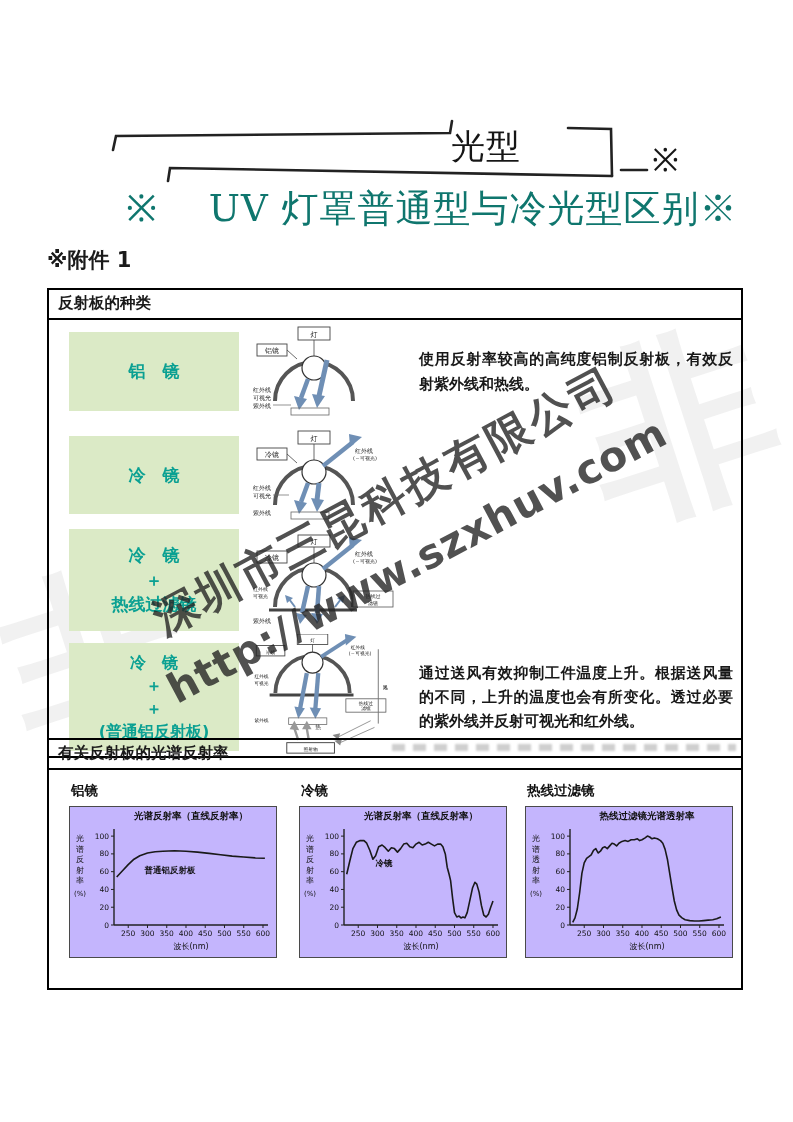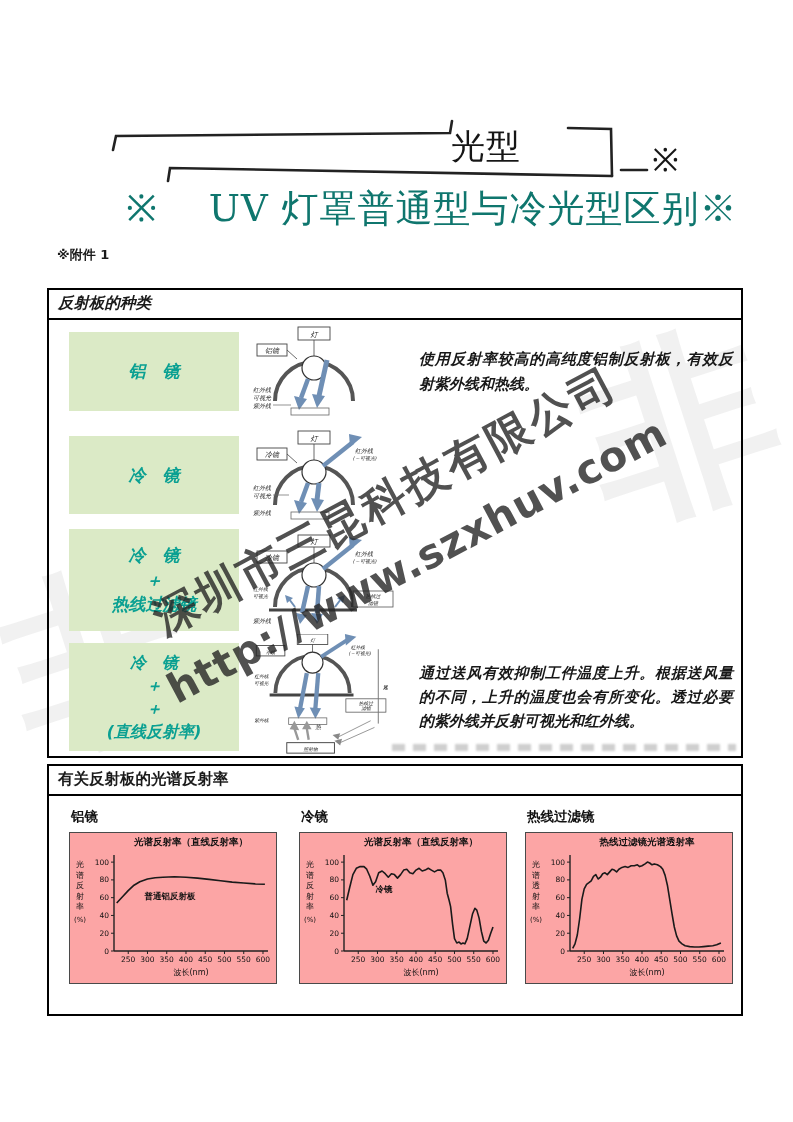--- a/index.html
+++ b/index.html
@@ -4,41 +4,41 @@
 <style>
   html,body{margin:0;padding:0;background:#ffffff;}
   .page{position:relative;width:793px;height:1122px;background:#fff;overflow:hidden;
         font-family:"DejaVu Sans","Liberation Sans",sans-serif;color:#1a1a1a;}
   .serif{font-family:"DejaVu Serif","Liberation Serif",serif;}
   
   .scribble{position:absolute;left:100px;top:110px;z-index:2;}
   .deleted-word{position:absolute;left:451px;top:124px;font-size:34px;color:#161616;z-index:2;letter-spacing:1px;}
   .ref-mark-top{position:absolute;left:652px;top:137px;font-size:32px;color:#161616;z-index:2;}
   .main-title{position:absolute;left:126px;top:181px;font-size:37px;color:#0f766e;z-index:2;letter-spacing:1px;white-space:nowrap;}
-  .attachment{position:absolute;left:57px;top:246px;font-size:13px;font-weight:bold;z-index:2;}
+  .attachment{position:absolute;left:47px;top:246px;font-size:21px;font-weight:bold;z-index:2;}
   
   .obox{position:absolute;left:47px;width:696px;border:2.5px solid #000;background:transparent;z-index:1;box-sizing:border-box;}
   .obox .hdr{padding:3px 9px 4px 9px;font-size:15.5px;font-weight:bold;border-bottom:2.5px solid #000;}
-  #box1{top:288px;height:470px;font-style:italic;}
-  #box2{top:764px;height:252px;}
+  #box1{top:288px;height:470px;}
+  #box2{top:738px;height:252px;}
   
   .rrow{display:flex;align-items:center;padding:0 8px 0 20px;box-sizing:border-box;}
   #row1{height:103px;} #row2{height:104px;} #row3{height:106px;} #row4{height:128px;}
   .glabel{width:170px;flex:0 0 170px;background:#dbeac6;color:#0aa092;font-weight:bold;
           font-size:17px;text-align:center;line-height:1.45;padding:14px 0;}
   #row1 .glabel,#row2 .glabel{padding:27px 0;text-align:center;}
   #row4 .glabel{padding:8px 0;font-size:16px;}
   .dwrap{width:152px;flex:0 0 152px;text-align:center;margin-left:8px;}
   .desc{margin-left:20px;width:338px;font-size:15px;font-weight:600;line-height:1.62;color:#181818;text-align:justify;}
   .dl{font-size:7px;fill:#222;} .dl2{font-size:6px;fill:#222;} .dl3{font-size:5px;fill:#222;}
   
   .cgroup{position:absolute;top:12px;width:212px;}
   #cg0{left:20px;} #cg1{left:250px;} #cg2{left:476px;}
   .ccap{font-size:13.5px;font-weight:bold;margin:0 0 6px 2px;color:#111;}
-  .cframe{width:206px;border:1.5px solid #4a4a4a;background:#fca5a5;}
+  .cframe{width:206px;border:1.5px solid #4a4a4a;background:#c4b5fd;}
   
   .wm{position:absolute;left:100px;top:468px;width:600px;transform:rotate(-28deg);
       text-align:center;color:#262626;opacity:.8;z-index:6;pointer-events:none;font-weight:bold;}
   .wm .l1{font-size:44px;letter-spacing:3px;}
   .wm .l2{font-size:41px;margin-top:14px;letter-spacing:1px;}
   .fglyph{position:absolute;font-size:190px;font-weight:bold;color:rgba(40,40,40,0.065);
           transform:rotate(-18deg);z-index:0;pointer-events:none;}
   #fg1{left:8px;top:530px;} #fg2{left:586px;top:300px;}
   .smudge{position:absolute;left:392px;top:744px;width:344px;height:7px;z-index:3;opacity:.55;
           background:repeating-linear-gradient(90deg,rgba(80,80,80,.5) 0 13px,transparent 13px 21px);
@@ -164,21 +164,21 @@
           <text x="2" y="92" class="dl2">紫外线</text>
         </svg>
       </div>
     </div>
 
     <div class="rrow" id="row4">
       <div class="glabel">
         <div>冷　镜</div>
         <div>＋</div>
         <div>＋</div>
-        <div>(直线反射率)</div>
+        <div>(普通铝反射板)</div>
       </div>
       <div class="dwrap">
         <svg viewBox="0 0 148 128" width="148" height="122">
           <path d="M24,62 A39,39 0 0 1 102,62" fill="none" stroke="#555" stroke-width="4"></path>
           <rect x="47" y="0" width="32" height="11" fill="#fff" stroke="#444" stroke-width="0.9"></rect>
           <text x="63" y="8.5" class="dl3" text-anchor="middle">灯</text>
           <line x1="63" y1="11" x2="63" y2="19" stroke="#444" stroke-width="0.8"></line>
           <rect x="4" y="12" width="30" height="11" fill="#fff" stroke="#444" stroke-width="0.9"></rect>
           <text x="19" y="20.5" class="dl3" text-anchor="middle">冷镜</text>
           <circle cx="63" cy="30" r="11" fill="#fff" stroke="#333" stroke-width="1.2"></circle>

